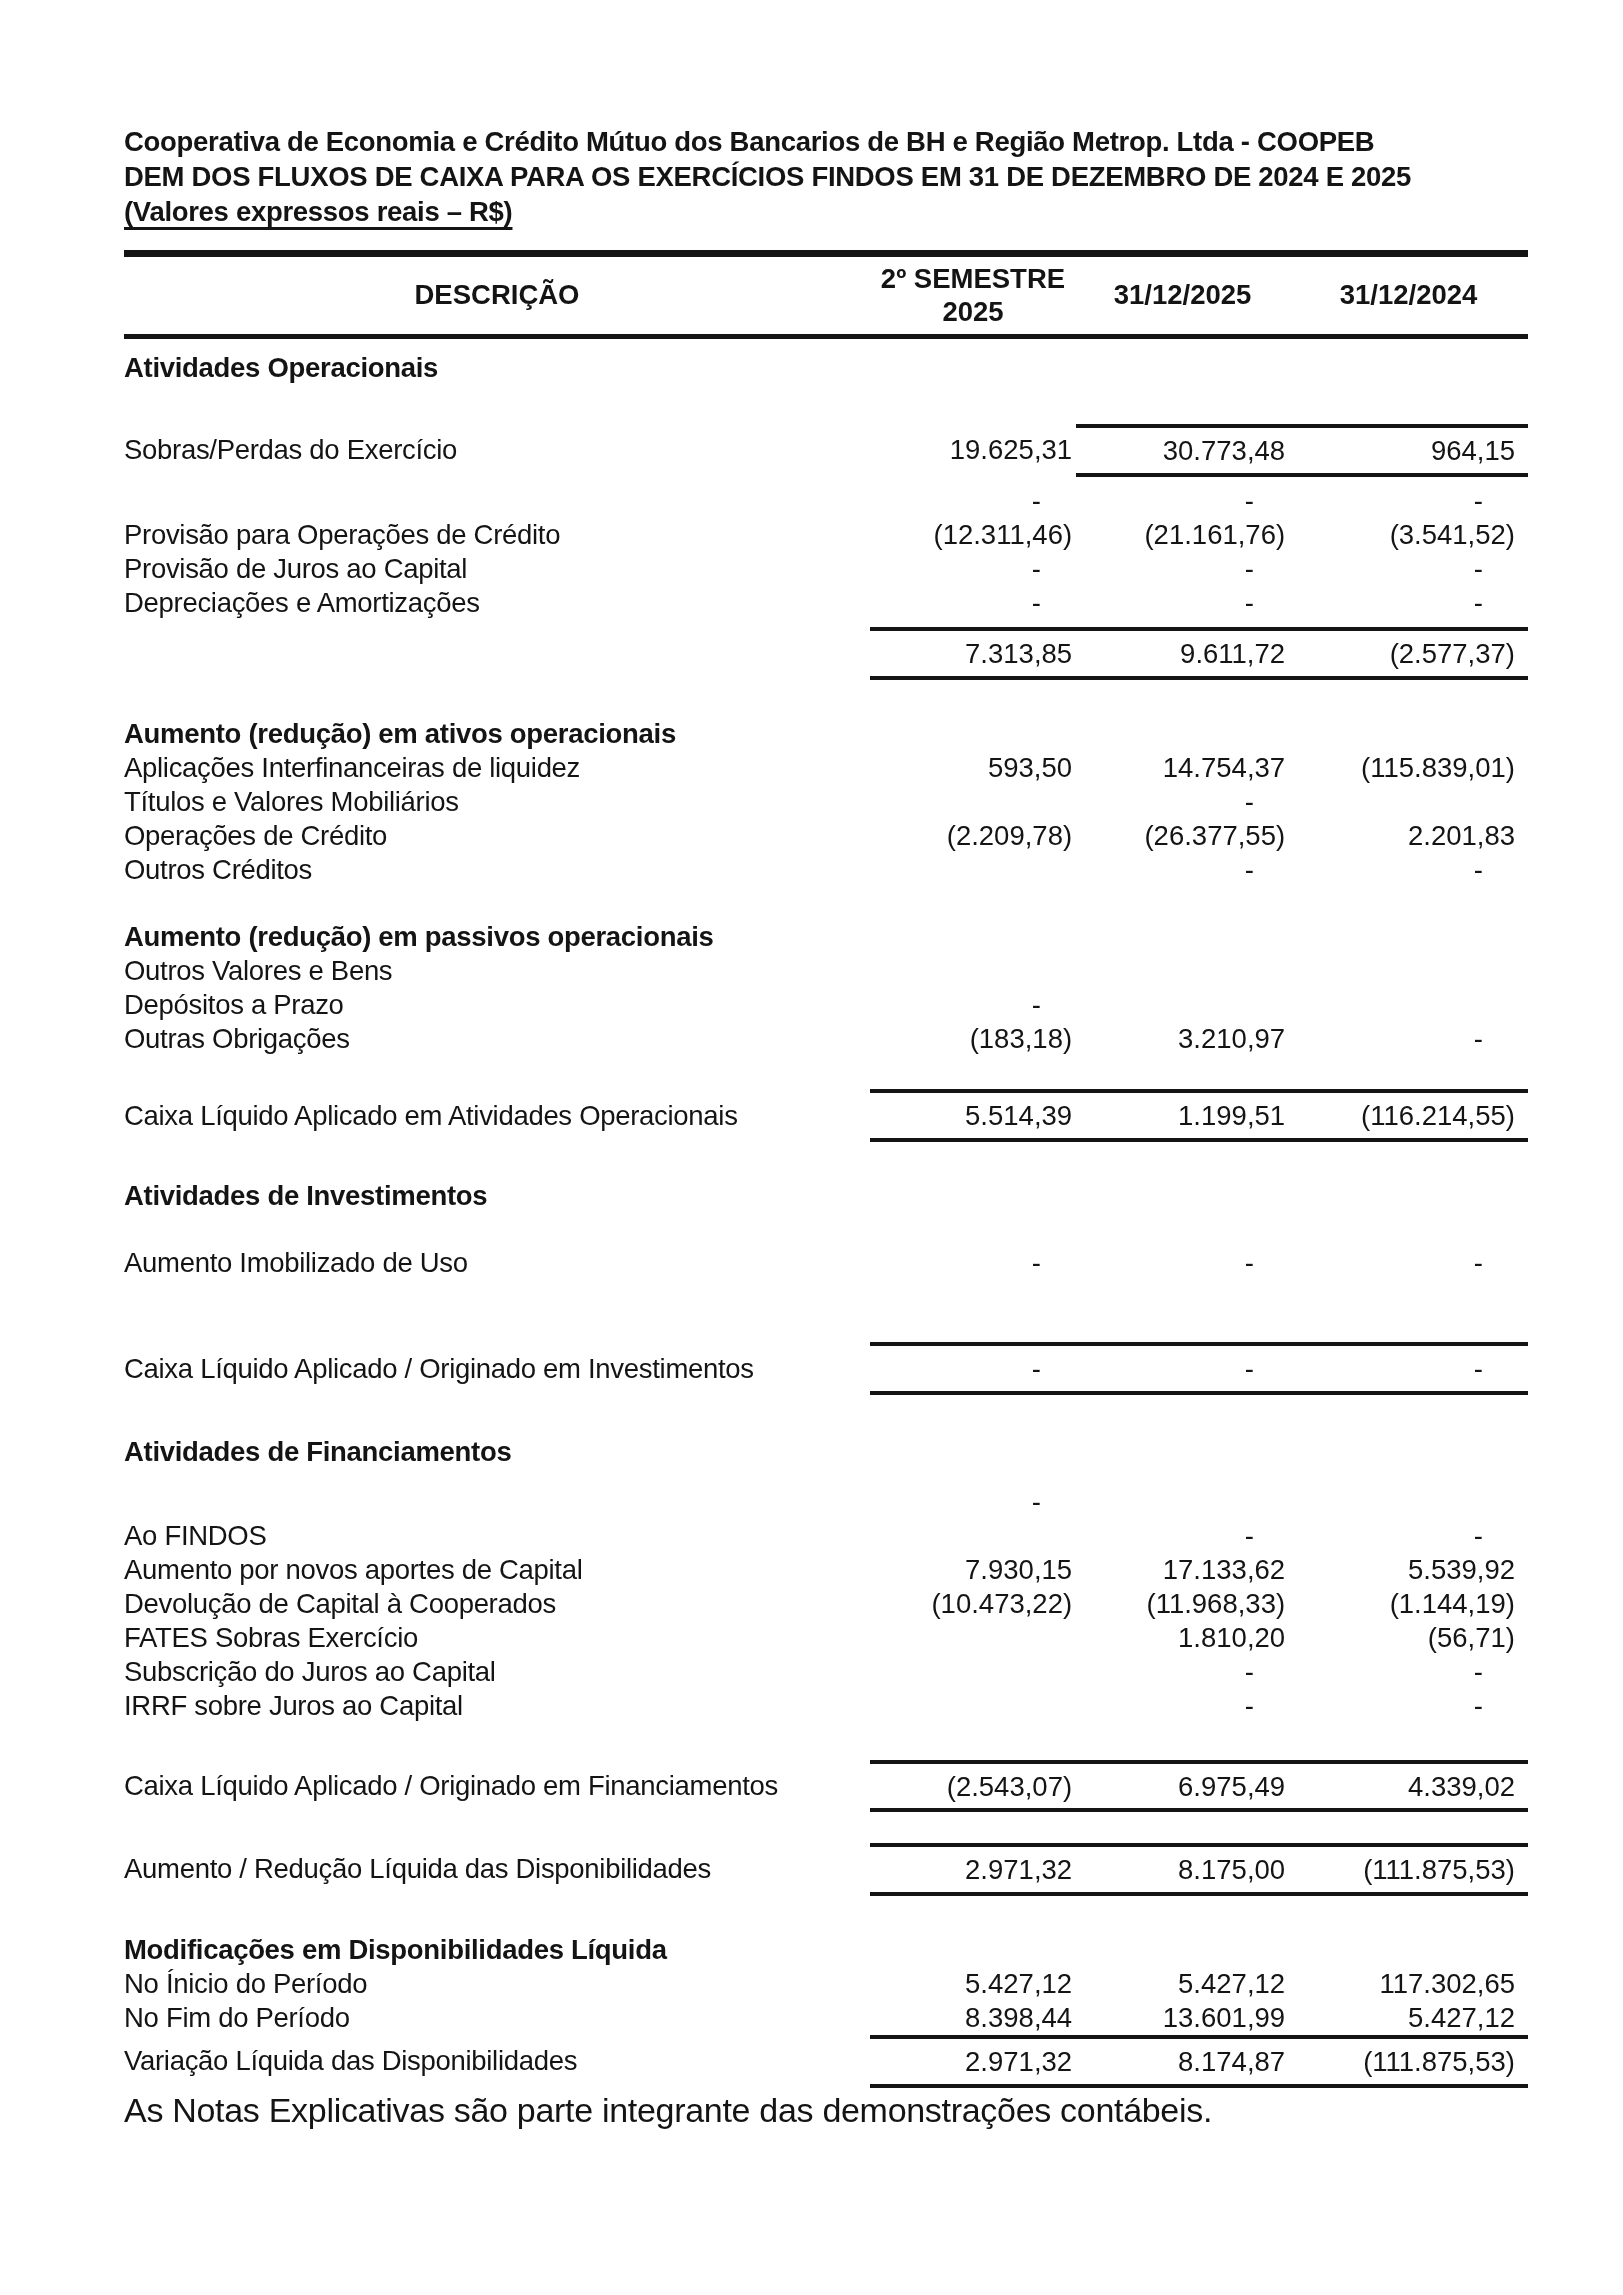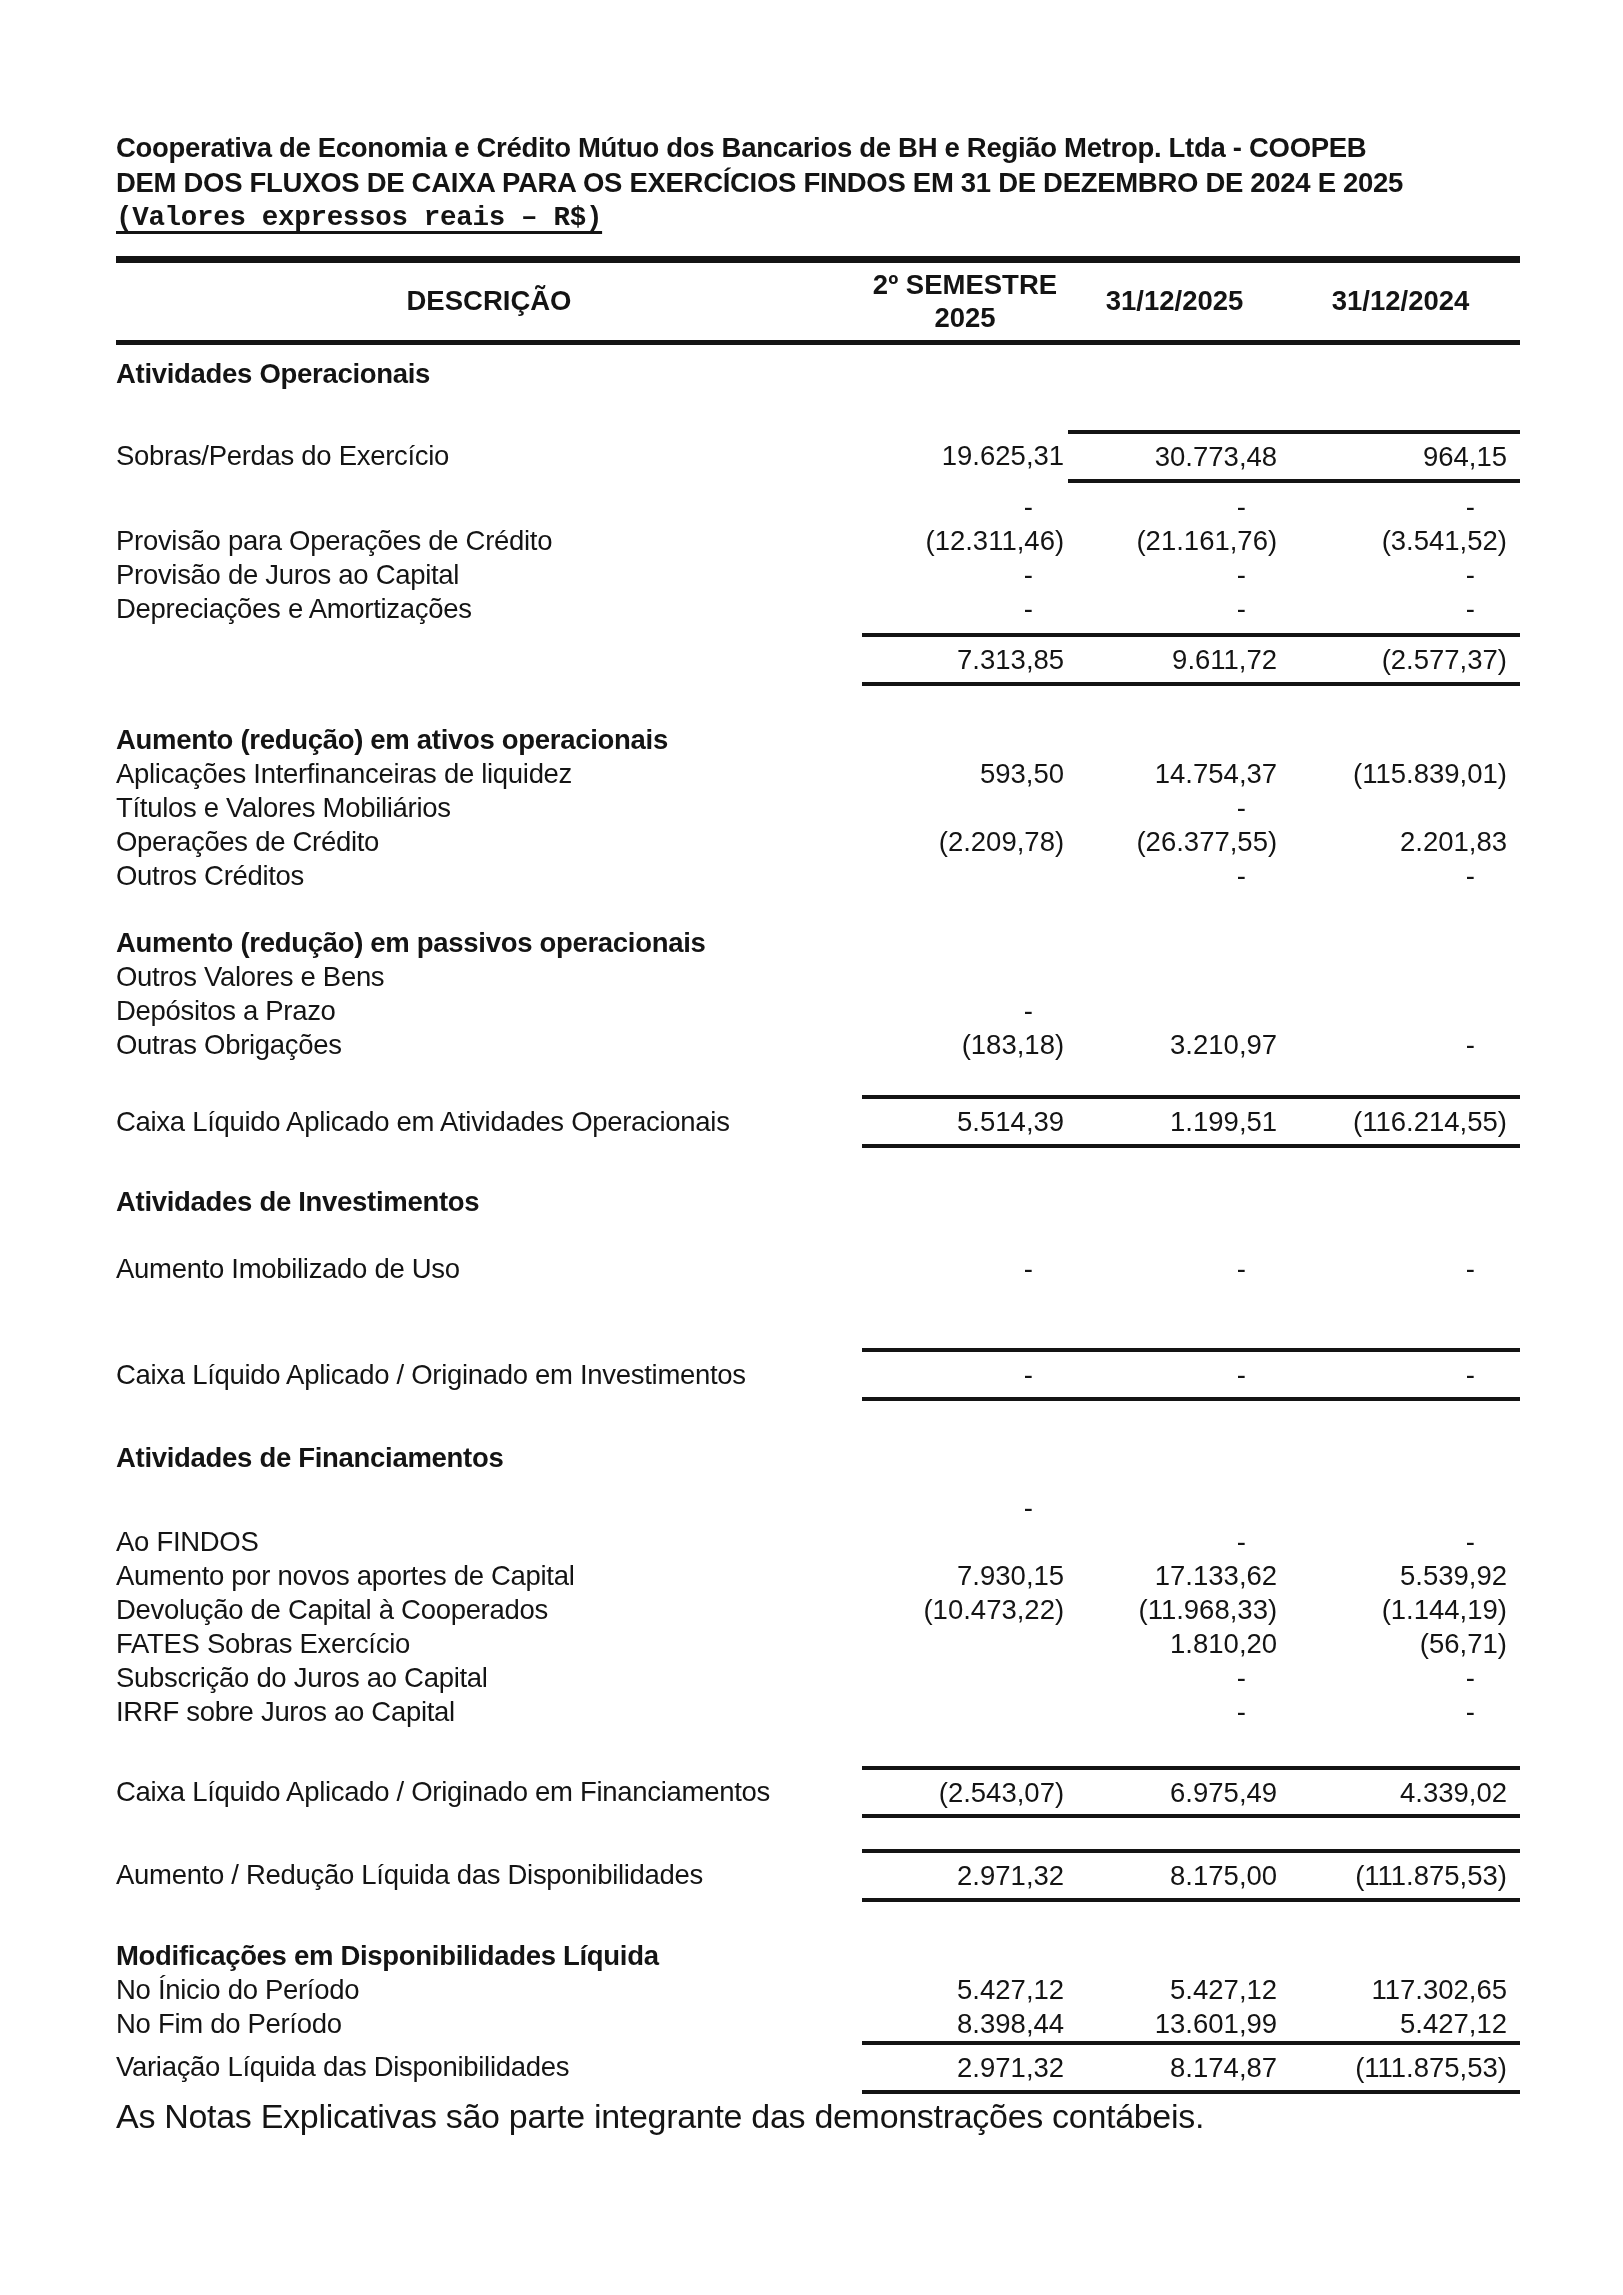--- a/index.html
+++ b/index.html
@@ -1,23 +1,23 @@
 <!DOCTYPE html>
 <html style="font-size:10.5px"><head>
 <meta charset="utf-8">
 <style>
   html,body{margin:0;padding:0;}
   body{
     width:1623px;height:2295px;background:#ffffff;color:#141414;
     font-family:"Liberation Sans","DejaVu Sans",sans-serif;
     position:relative;overflow:hidden;
   }
-  .page{position:absolute;left:116px;top:124px;width:1404px;margin-top:6px;}
+  .page{position:absolute;left:124px;top:124px;width:1404px;}
   .title-line{font-weight:bold;font-size:27.5px;line-height:35px;white-space:nowrap;letter-spacing:-0.3px;}
-  .title-underline{text-decoration:underline;text-decoration-thickness:3.3px;text-underline-offset:5.9px;font-family:Liberation Mono, monospace;}
+  .title-underline{text-decoration:underline;text-decoration-thickness:3.3px;text-underline-offset:5.9px;}
   .rule-heavy{height:6.5px;background:#141414;margin-top:21px;}
   .rule-mid{height:5.2px;background:#141414;}
   .thead{
     display:grid;grid-template-columns:746px 206px 213px 239px;
     align-items:center;padding:5.2px 0 6.5px 0;
   }
   .thead .h{font-weight:bold;font-size:27.5px;line-height:33px;text-align:center;white-space:nowrap;}
   .tbody{margin-top:2.6px;}
   .row{
     display:grid;grid-template-columns:746px 206px 213px 239px;

